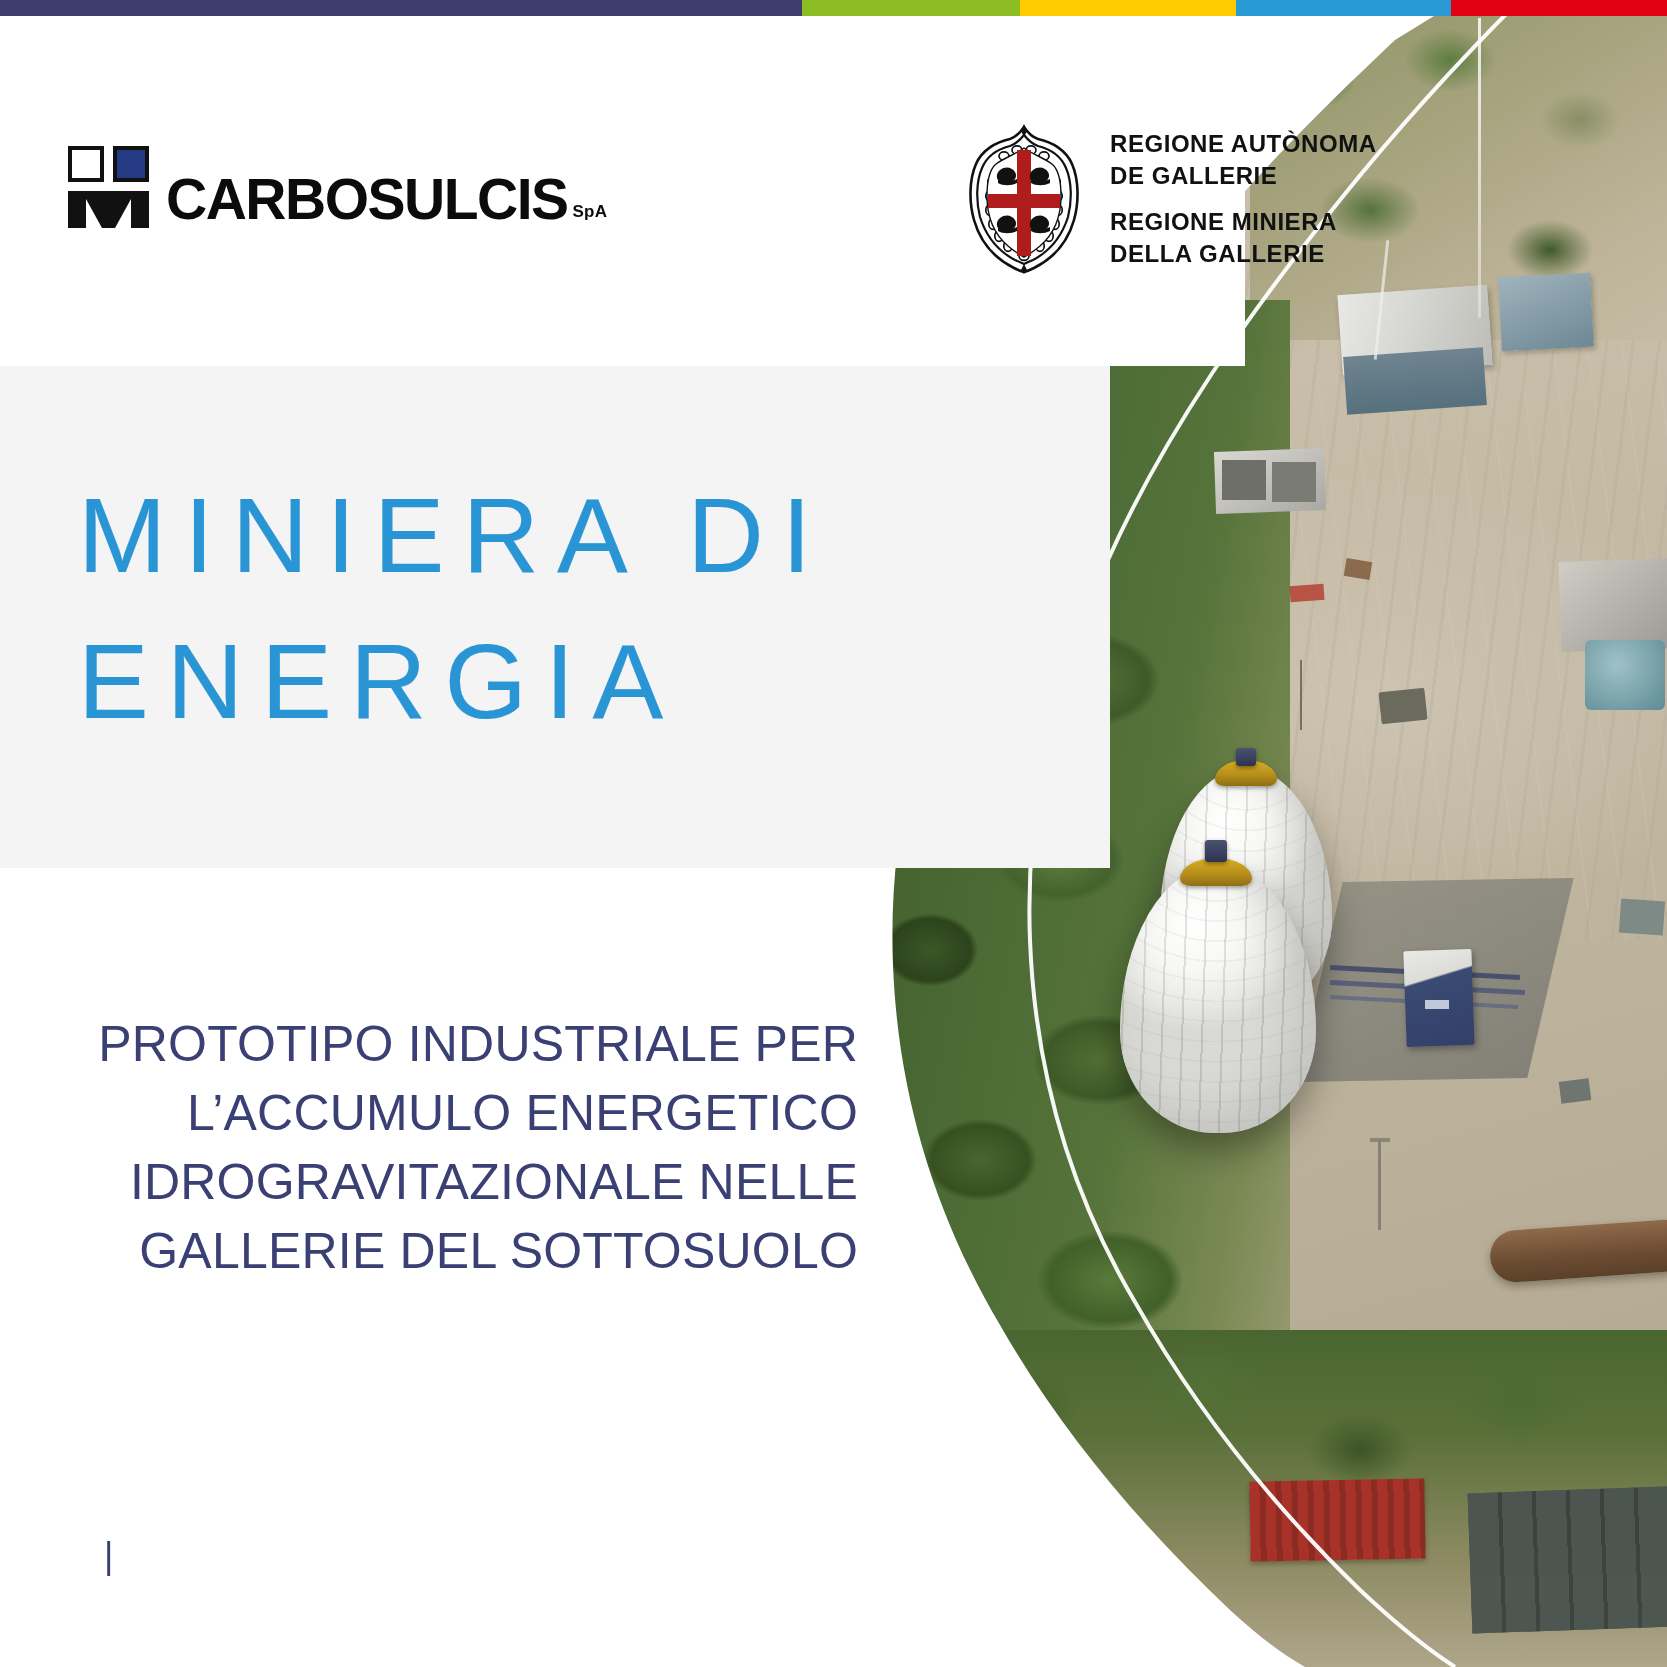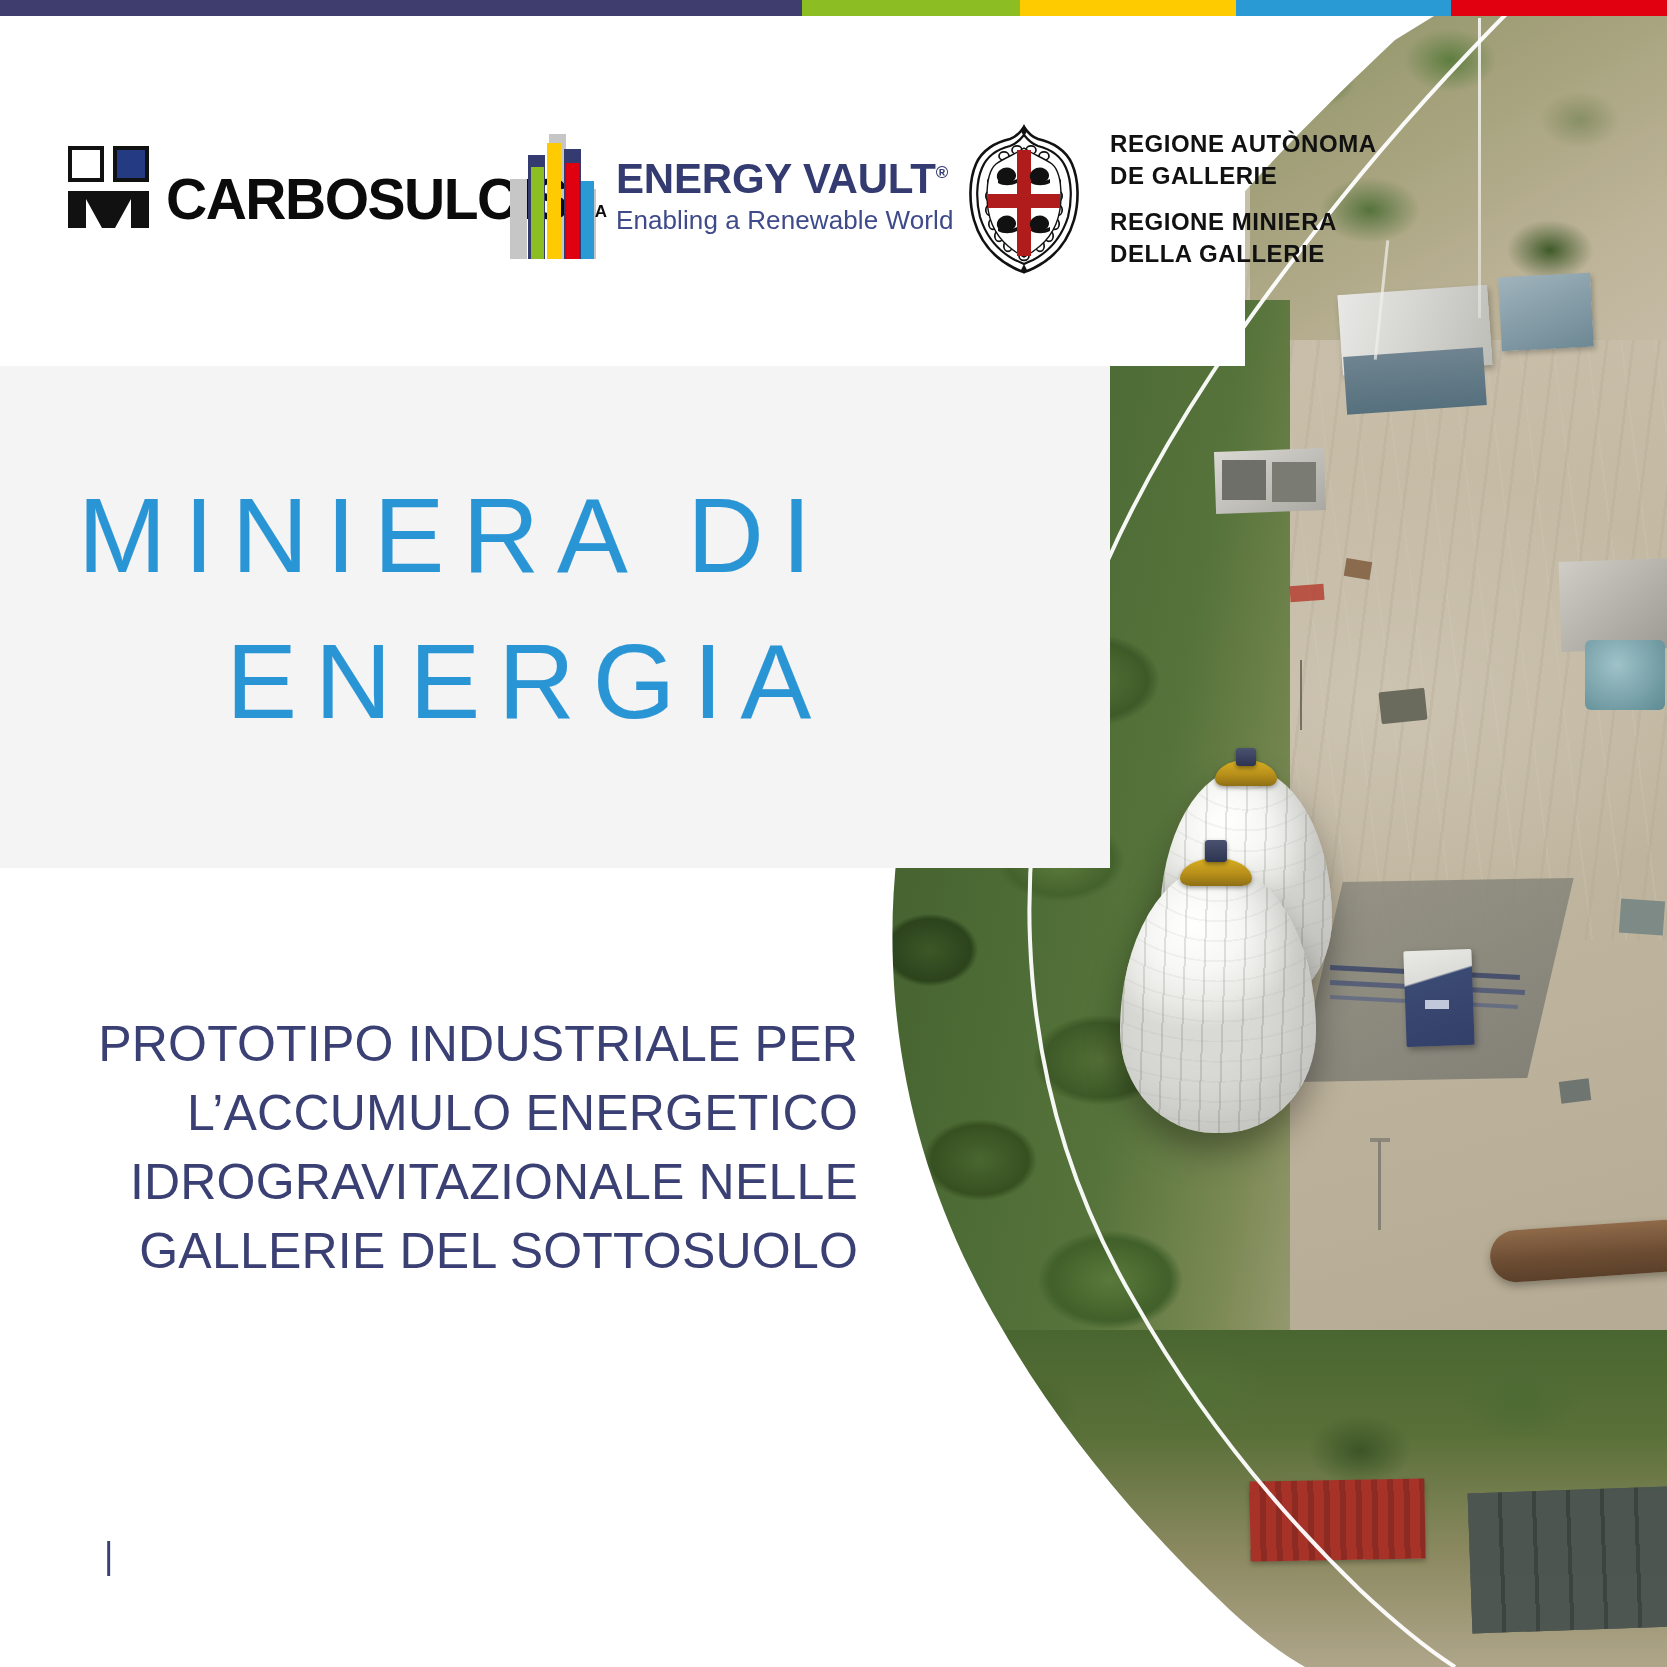--- a/index.html
+++ b/index.html
@@ -311,21 +311,20 @@
   .main-title {
     position:absolute; left:78px; top:462px;
     z-index:15;
     font-family:"Liberation Sans", sans-serif;
     font-weight:300;
     font-size:106px;
     line-height:1.38;
     letter-spacing:18px;
     color:#2a95d5;
     white-space:pre-line;
-    text-align:right;
     -webkit-text-stroke:0.2px #2a95d5;
   }
 
   
   .subtitle {
     position:absolute; left:68px; top:1010px;
     z-index:15;
     width:790px;
     font-family:"Liberation Sans", sans-serif;
     font-weight:400;
@@ -440,37 +439,20 @@
         <svg class="cm-m" viewBox="0 0 81 37">
           <path d="M0,0 L81,0 L81,37 L63,37 L63,8 L47,37 L34,37 L18,8 L18,37 L0,37 Z" fill="#111111"></path>
         </svg>
       </div>
       <div class="carbo-text">
         <span class="carbo-word">CARBOSULCIS</span>
         <span class="carbo-spa">SpA</span>
       </div>
     </div>
 
-    <div class="logo-ev">
-      <div class="ev-mark">
-        <div class="ev-bar" style="left:2px;  width:17px; height:80px;  background:#c6c6c6;"></div>
-        <div class="ev-bar" style="left:20px; width:17px; height:104px; background:#343b71;"></div>
-        <div class="ev-bar" style="left:23px; width:13px; height:92px;  background:#8cbd23;"></div>
-        <div class="ev-bar" style="left:39px; width:14px; height:116px; background:#fecb00;"></div>
-        <div class="ev-bar" style="left:41px; width:17px; height:125px; background:#c6c6c6; z-index:-1;"></div>
-        <div class="ev-bar" style="left:56px; width:17px; height:110px; background:#343b71;"></div>
-        <div class="ev-bar" style="left:58px; width:13px; height:96px;  background:#e1000f;"></div>
-        <div class="ev-bar" style="left:73px; width:13px; height:78px;  background:#2a9ad5;"></div>
-        <div class="ev-bar" style="left:71px; width:17px; height:70px;  background:#c6c6c6; z-index:-1;"></div>
-      </div>
-      <div class="ev-text">
-        <div class="ev-name"><span>ENERGY VAULT</span><span class="ev-reg">®</span></div>
-        <div class="ev-tag">Enabling a Renewable World</div>
-      </div>
-    </div>
 
     <div class="logo-ras">
       <svg class="ras-shield" viewBox="0 0 124 150">
 
         <path d="M62,3 C66,9 70,13 76,15 C90,18 104,26 110,40 C117,56 117,78 112,96
                  C106,117 92,134 72,144 C66,147 62,148 62,148 C62,148 58,147 52,144
                  C32,134 18,117 12,96 C7,78 7,56 14,40 C20,26 34,18 48,15 C54,13 58,9 62,3 Z" fill="none" stroke="#111" stroke-width="2.6"></path>
         <path d="M62,11 C66,16 70,20 76,22 C88,25 99,32 104,44 C110,58 110,77 106,93
                  C100,112 88,127 71,136 C66,138 62,140 62,140 C62,140 58,138 53,136
                  C36,127 24,112 18,93 C14,77 14,58 20,44 C25,32 36,25 48,22 C54,20 58,16 62,11 Z" fill="none" stroke="#111" stroke-width="2.2"></path>

